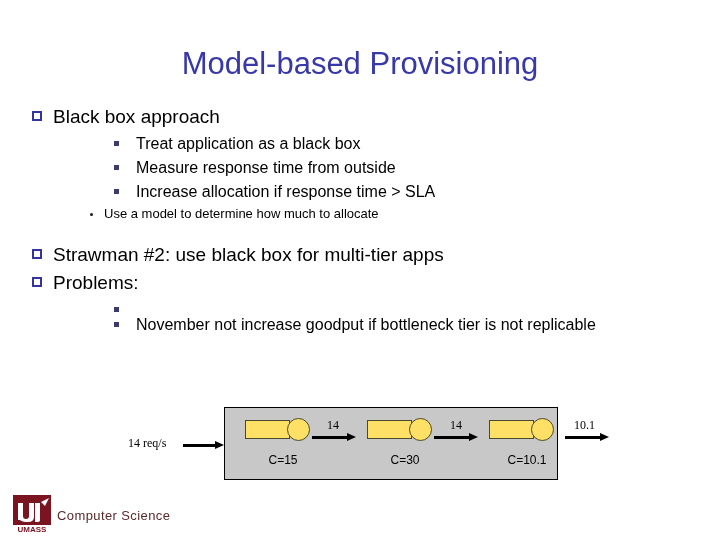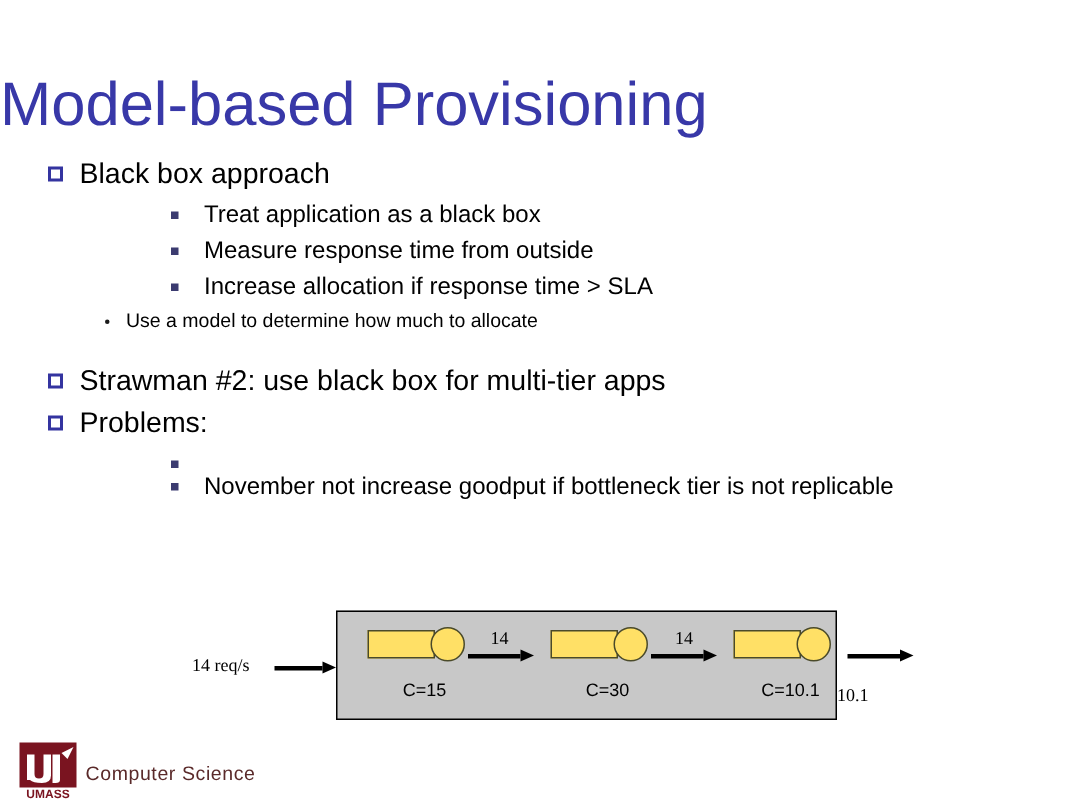--- a/index.html
+++ b/index.html
@@ -15,21 +15,22 @@
     font-family: "Liberation Sans", sans-serif;
     color: #000000;
   }
 
   
   #slide-title {
     position: absolute;
     left: 0;
     top: 46px;
     width: 720px;
-    font-size: 41px;
+    text-align: center;
+    font-size: 31px;
     font-weight: normal;
     letter-spacing: 0px;
     color: #3838A8;
     font-family: "Liberation Sans", sans-serif;
     white-space: nowrap;
   }
 
   
   .body-area {
     position: absolute;
@@ -75,21 +76,21 @@
     background: #3b3b70;
     margin-top: 9px;
     margin-right: 17px;
   }
   .lvl2 .txt { white-space: nowrap; }
 
   .lvl3 {
     position: relative;
     display: flex;
     align-items: flex-start;
-    padding-left: 70px;
+    padding-left: 90px;
     font-size: 13px;
     line-height: 20px;
   }
   .lvl3 .bullet-dot {
     flex: 0 0 auto;
     width: 3px;
     height: 3px;
     border-radius: 50%;
     background: #1a1a1a;
     margin-top: 9px;
@@ -307,21 +308,21 @@
     <div class="shaft" style="width:35px;"></div>
     <div class="head" style="left:35px;"></div>
   </div>
 
   <div class="tier" style="left:489px;">
     <div class="queue-rect"></div>
     <div class="server-circle"></div>
     <div class="cap-label">C=10.1</div>
   </div>
 
-  <div class="flow-label" style="left:558px; top:18px;margin-top:38px;">10.1</div>
+  <div class="flow-label" style="left:574px; top:18px;">10.1</div>
   <div class="arrow" style="left:565px; top:33px; width:44px;">
     <div class="shaft" style="width:35px;"></div>
     <div class="head" style="left:35px;"></div>
   </div>
 
 </div>
 
 <div id="footer">
 
   <svg id="umass-logo" viewBox="0 0 44 40">

